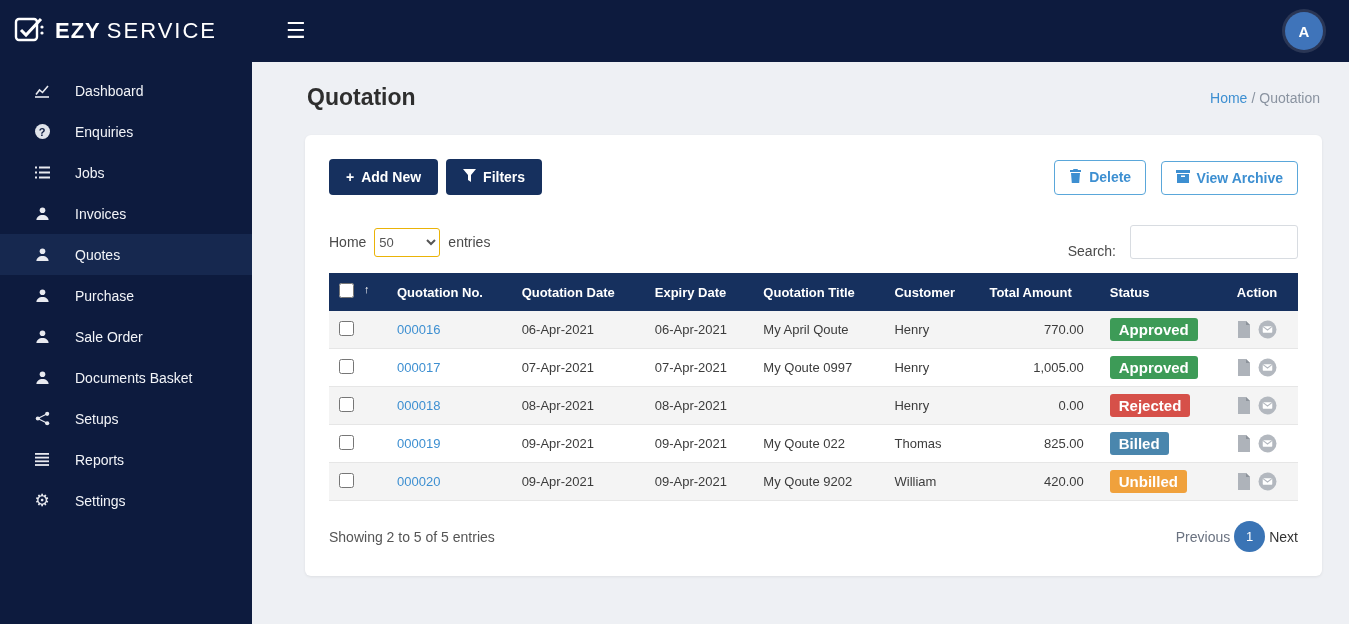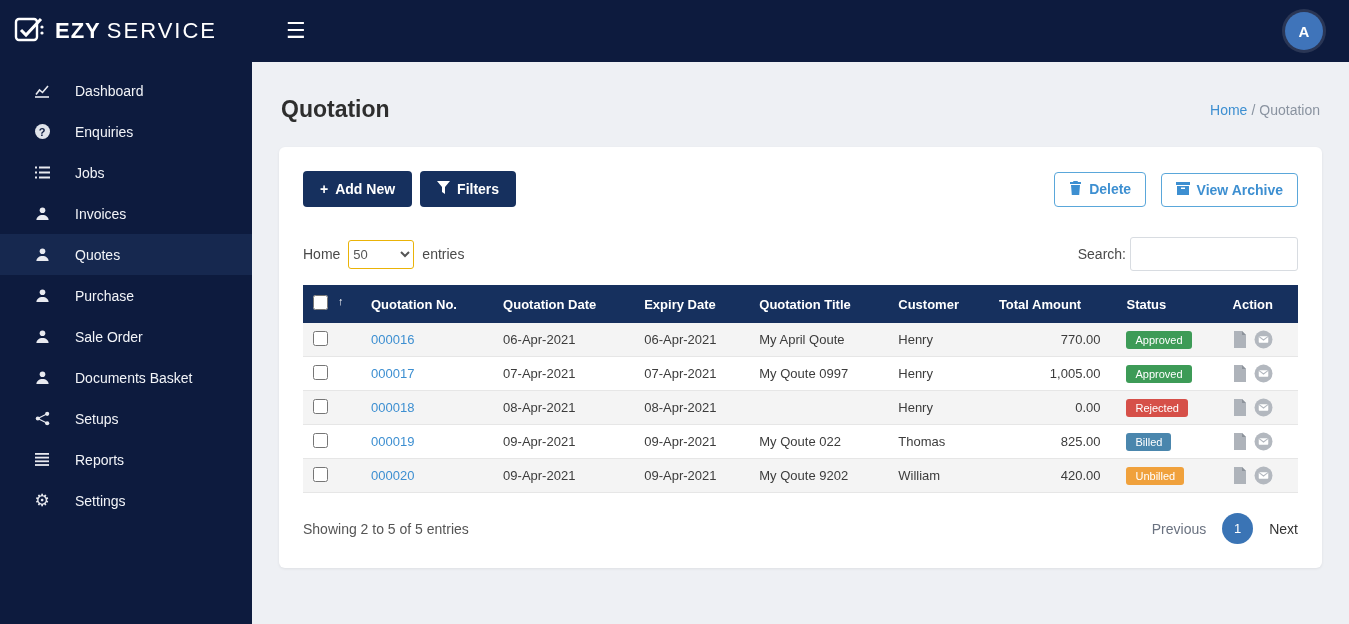--- a/index.html
+++ b/index.html
@@ -33,21 +33,21 @@
   }
   .side-item.active { background: #16284f; }
   .side-icon { width: 18px; display: flex; align-items: center; justify-content: center; color: #e8eaf0; flex-shrink: 0; }
   .q-circle {
     width: 15px; height: 15px; border-radius: 50%; background: #dfe3ea; color: #0d1b3e;
     font-size: 11px; font-weight: 700; display: flex; align-items: center; justify-content: center;
   }
   .gear-glyph { font-size: 17px; line-height: 1; }
 
   
-  .main { flex: 1; padding: 24px 27px 0 27px; }
+  .main { flex: 1; padding: 12px 27px 0 27px; margin-left: 26px; }
   .page-head { display: flex; align-items: center; justify-content: space-between; padding: 10px 2px 0 2px; }
   .page-title { font-size: 23px; font-weight: 700; color: #2e2e2e; }
   .breadcrumb { font-size: 14px; color: #8a93a0; }
   .breadcrumb a { color: #3d8fd1; text-decoration: none; cursor: pointer; }
   .breadcrumb .sep { margin: 0 4px; }
 
   
   .card {
     background: #fff; border-radius: 6px; margin-top: 24px; padding: 24px;
     box-shadow: 0 1px 3px rgba(0,0,0,0.07);
@@ -58,47 +58,47 @@
   .btn-primary + .btn-primary { margin-left: 8px; }
   .btn-outline {
     background: #fff; color: #3d8fd1; border: 1px solid #5aa7da; padding: 8px 14px; font-weight: 600;
   }
   .btn-outline + .btn-outline { margin-left: 10px; }
   .toolbar-right { margin-left: auto; }
 
   
   .controls { display: flex; align-items: center; margin-top: 30px; font-size: 14px; color: #4a4a4a; }
   .entries-select { margin: 0 8px; width: 66px; height: 29px; border: 1px solid #eab308; border-radius: 3px; color: #555; font-family: inherit; font-size: 13px; background: #fff; cursor: pointer; }
-  .search-wrap { margin-left: auto; display: flex; align-items: center; gap: 4px; }
+  .search-wrap { margin-left: auto; display: flex; align-items: flex-end; gap: 14px; }
   .search-input { width: 168px; height: 34px; border: 1px solid #d8dce1; border-radius: 3px; padding: 0 8px; font-family: inherit; font-size: 13px; }
 
   
   table { width: 100%; border-collapse: collapse; margin-top: 14px; font-size: 13px; }
   thead th {
     background: #16305e; color: #fff; text-align: left; font-weight: 700;
     padding: 10px 10px; white-space: nowrap; cursor: pointer;
   }
   thead th.check-col { width: 58px; }
   .sort-arrow { font-size: 11px; margin-left: 10px; vertical-align: top; }
   tbody td { padding: 7px 10px; border-bottom: 1px solid #e6e6e6; color: #3c3c3c; white-space: nowrap; }
   tbody tr:nth-child(odd) { background: #f4f4f4; }
   tbody tr:nth-child(even) { background: #fff; }
   td.amount, th.amount { text-align: right; padding-right: 16px; }
   a.quote-link { color: #3d8fd1; text-decoration: none; cursor: pointer; }
   .badge {
     display: inline-block; padding: 3px 9px; border-radius: 3px; color: #fff;
-    font-size: 11px; font-weight: 400;
+    font-size: 15px; font-weight: 700;
   }
   .action-cell { display: flex; align-items: center; gap: 7px; }
   .action-icon { cursor: pointer; display: inline-flex; }
   input[type="checkbox"] { width: 15px; height: 15px; cursor: pointer; }
 
   
   .table-footer { display: flex; align-items: center; margin-top: 20px; font-size: 14px; color: #555; }
-  .pagination { margin-left: auto; display: flex; align-items: center; gap: 16px; }
+  .pagination { margin-left: auto; display: flex; align-items: center; gap: 4px; }
   .page-prev { color: #6a7280; cursor: pointer; }
   .page-next { color: #333; cursor: pointer; }
   .page-num {
     width: 31px; height: 31px; border-radius: 50%; background: #3a74b5; color: #fff;
     display: flex; align-items: center; justify-content: center; font-size: 13px; cursor: pointer;
   }
 </style>
 </head>
 <body>
 

